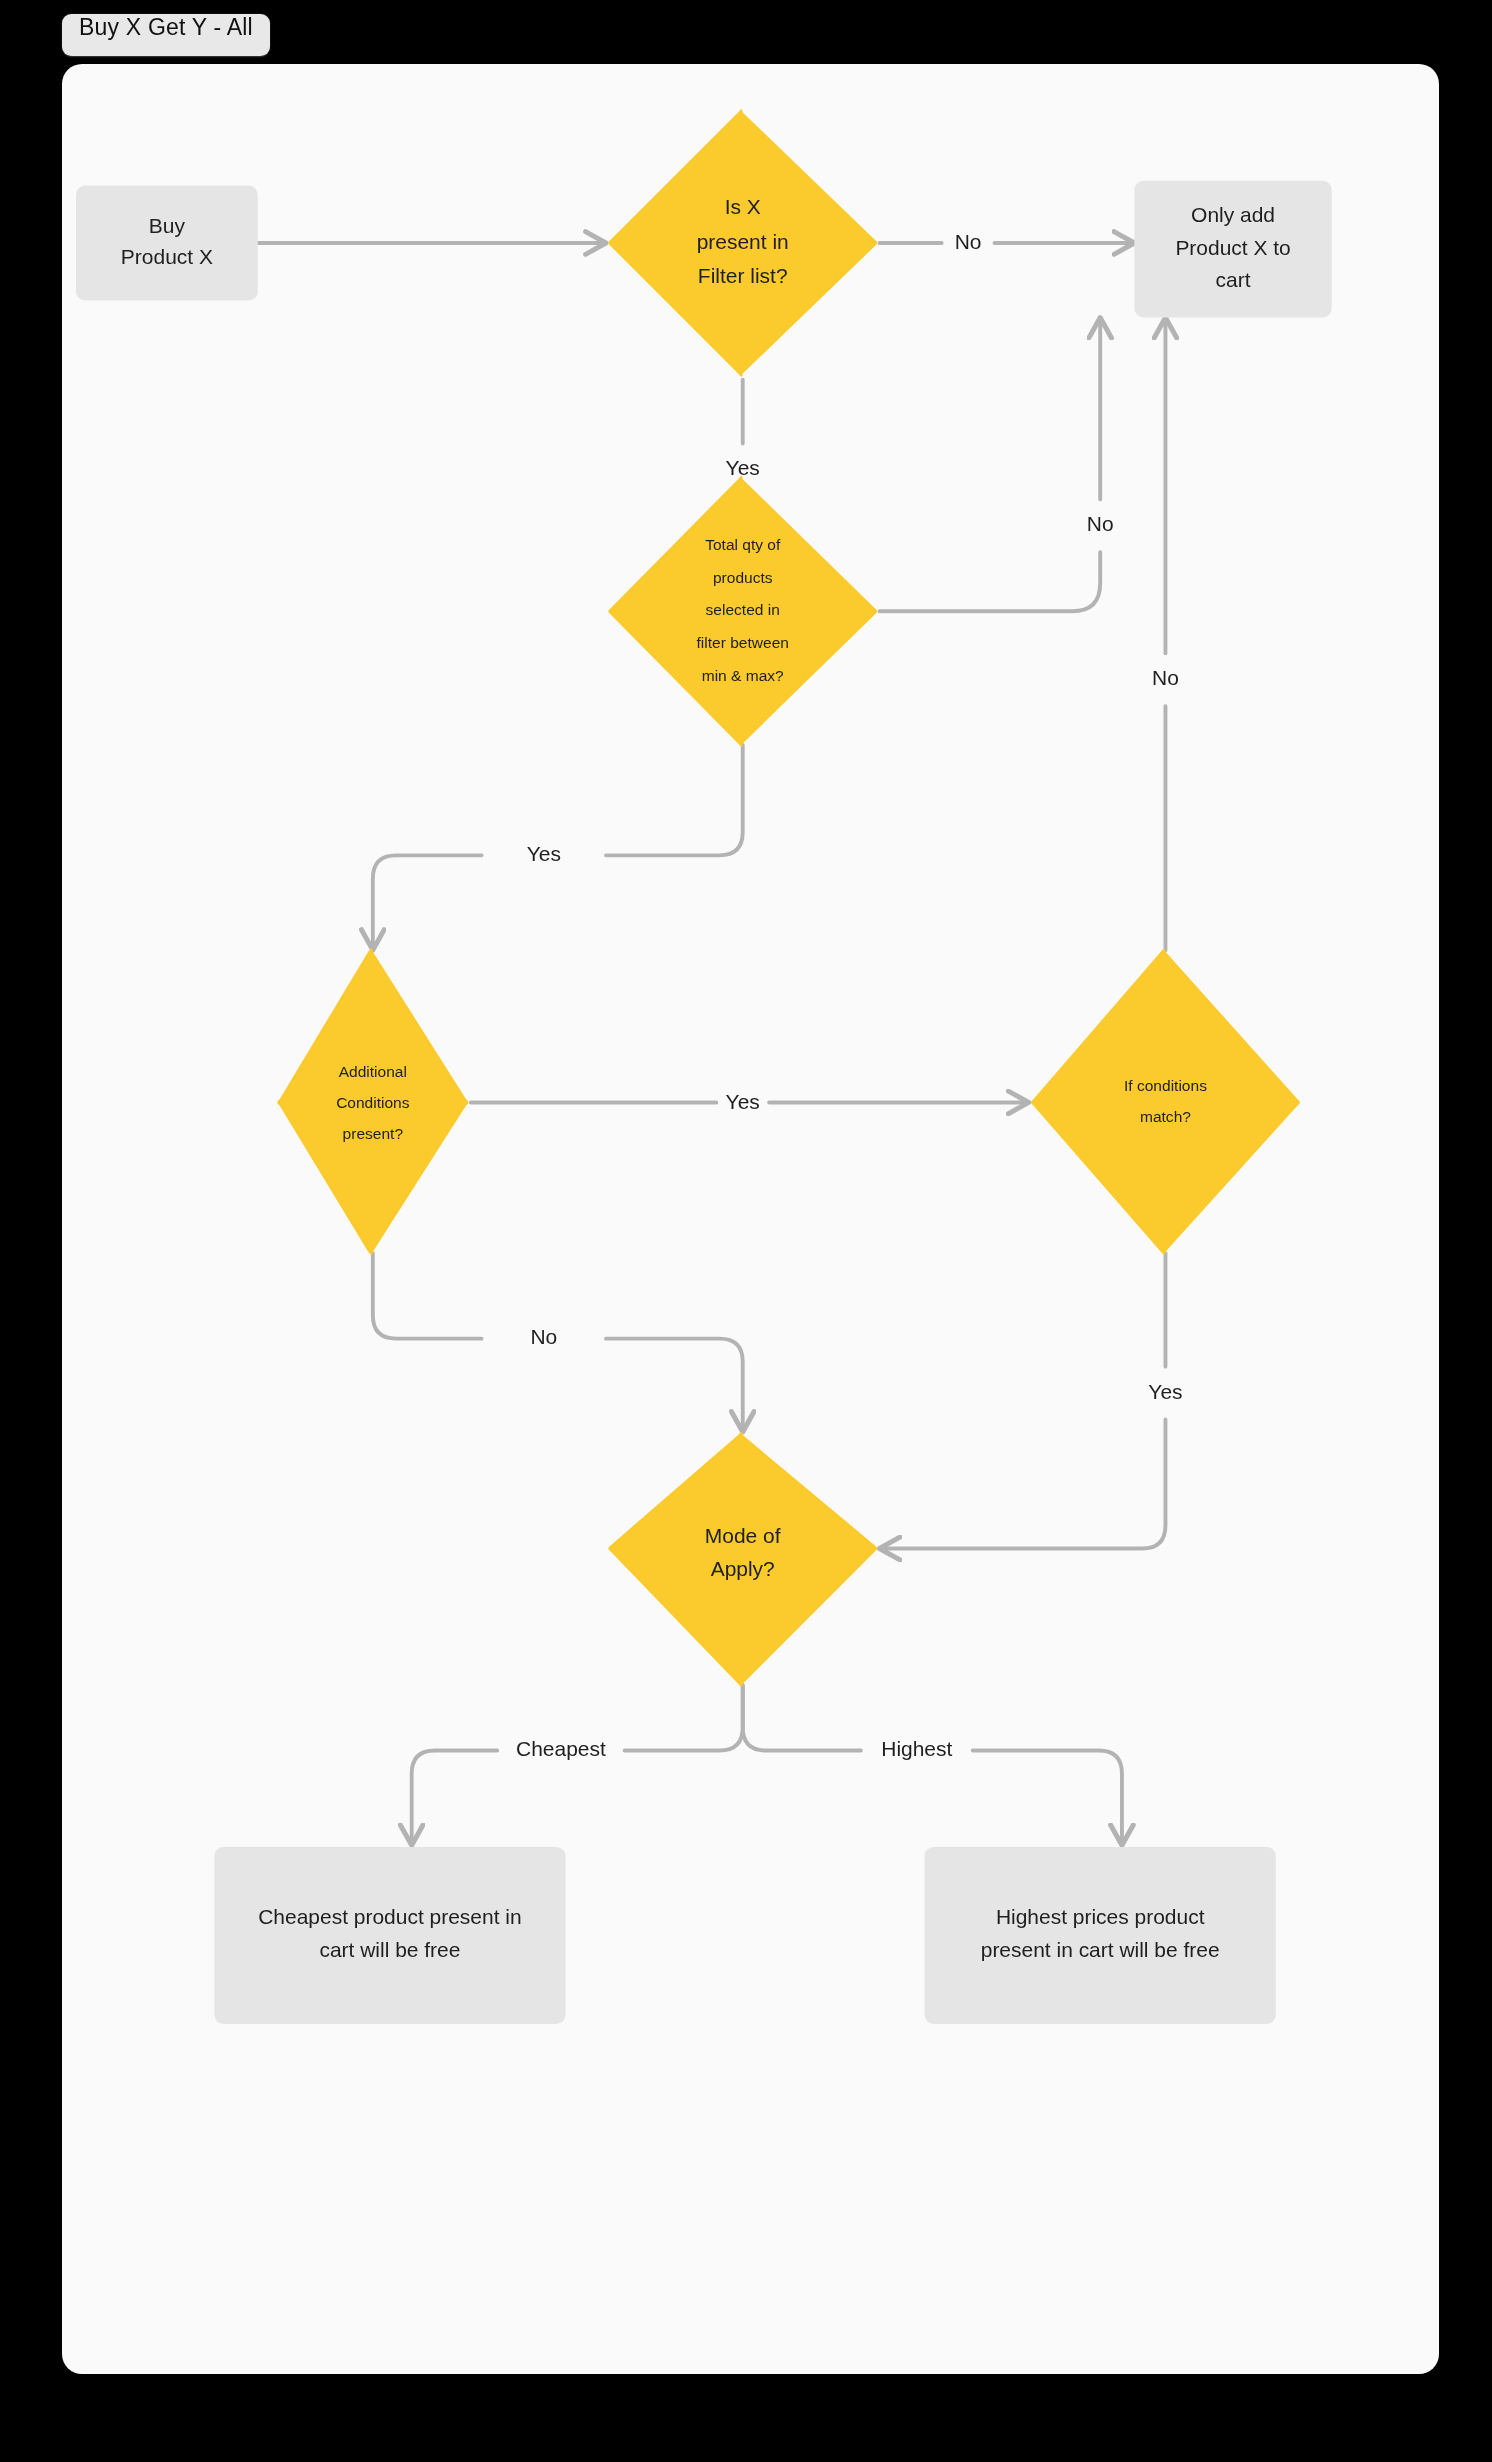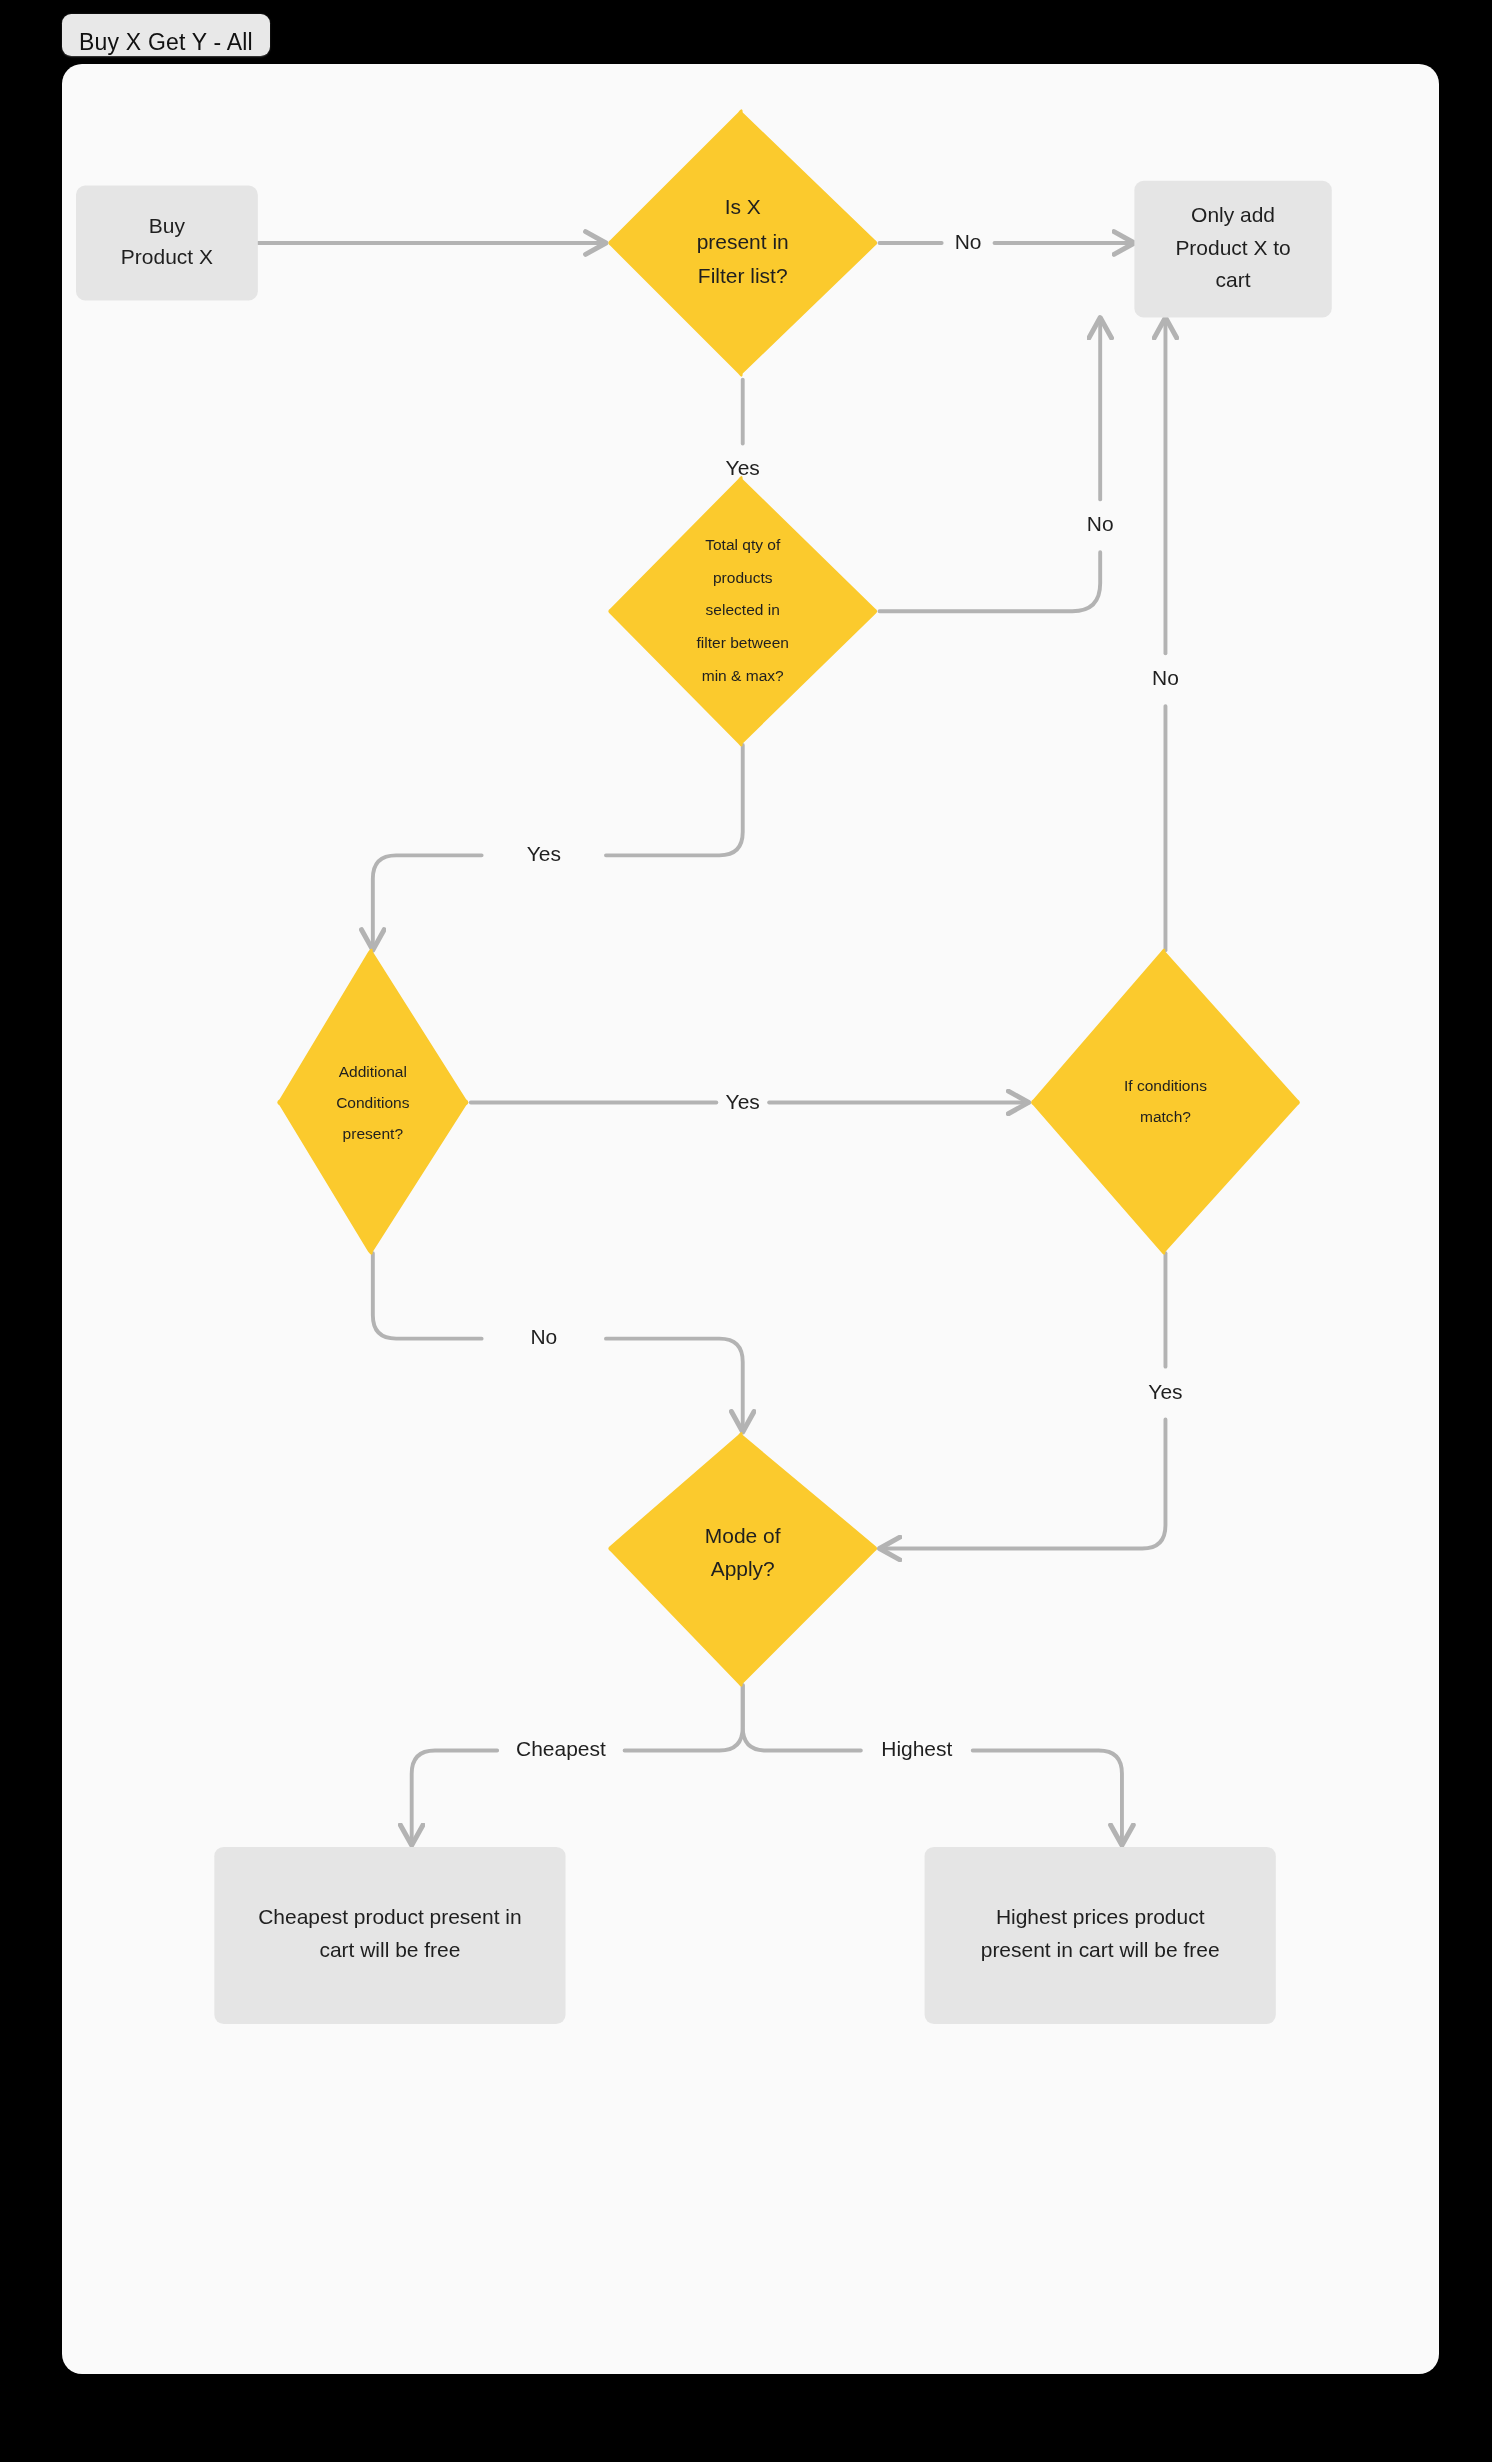--- a/index.html
+++ b/index.html
@@ -17,21 +17,21 @@
     background: #000000;
   }
 
   
   #title-tab {
     position: absolute;
     left: 62px;
     top: 14px;
     height: 42px;
     display: flex;
-    align-items: flex-end;
+    align-items: flex-start;
     padding: 0 17px;
     background: #e8e8e8;
     border-radius: 9.3px;
     box-shadow: 0 0.8px 1.6px rgba(255,255,255,0.25);
     z-index: 5;
   }
   #title-tab-label {
     font-size: 23px;
     color: #111111;
     letter-spacing: 0.2px;

